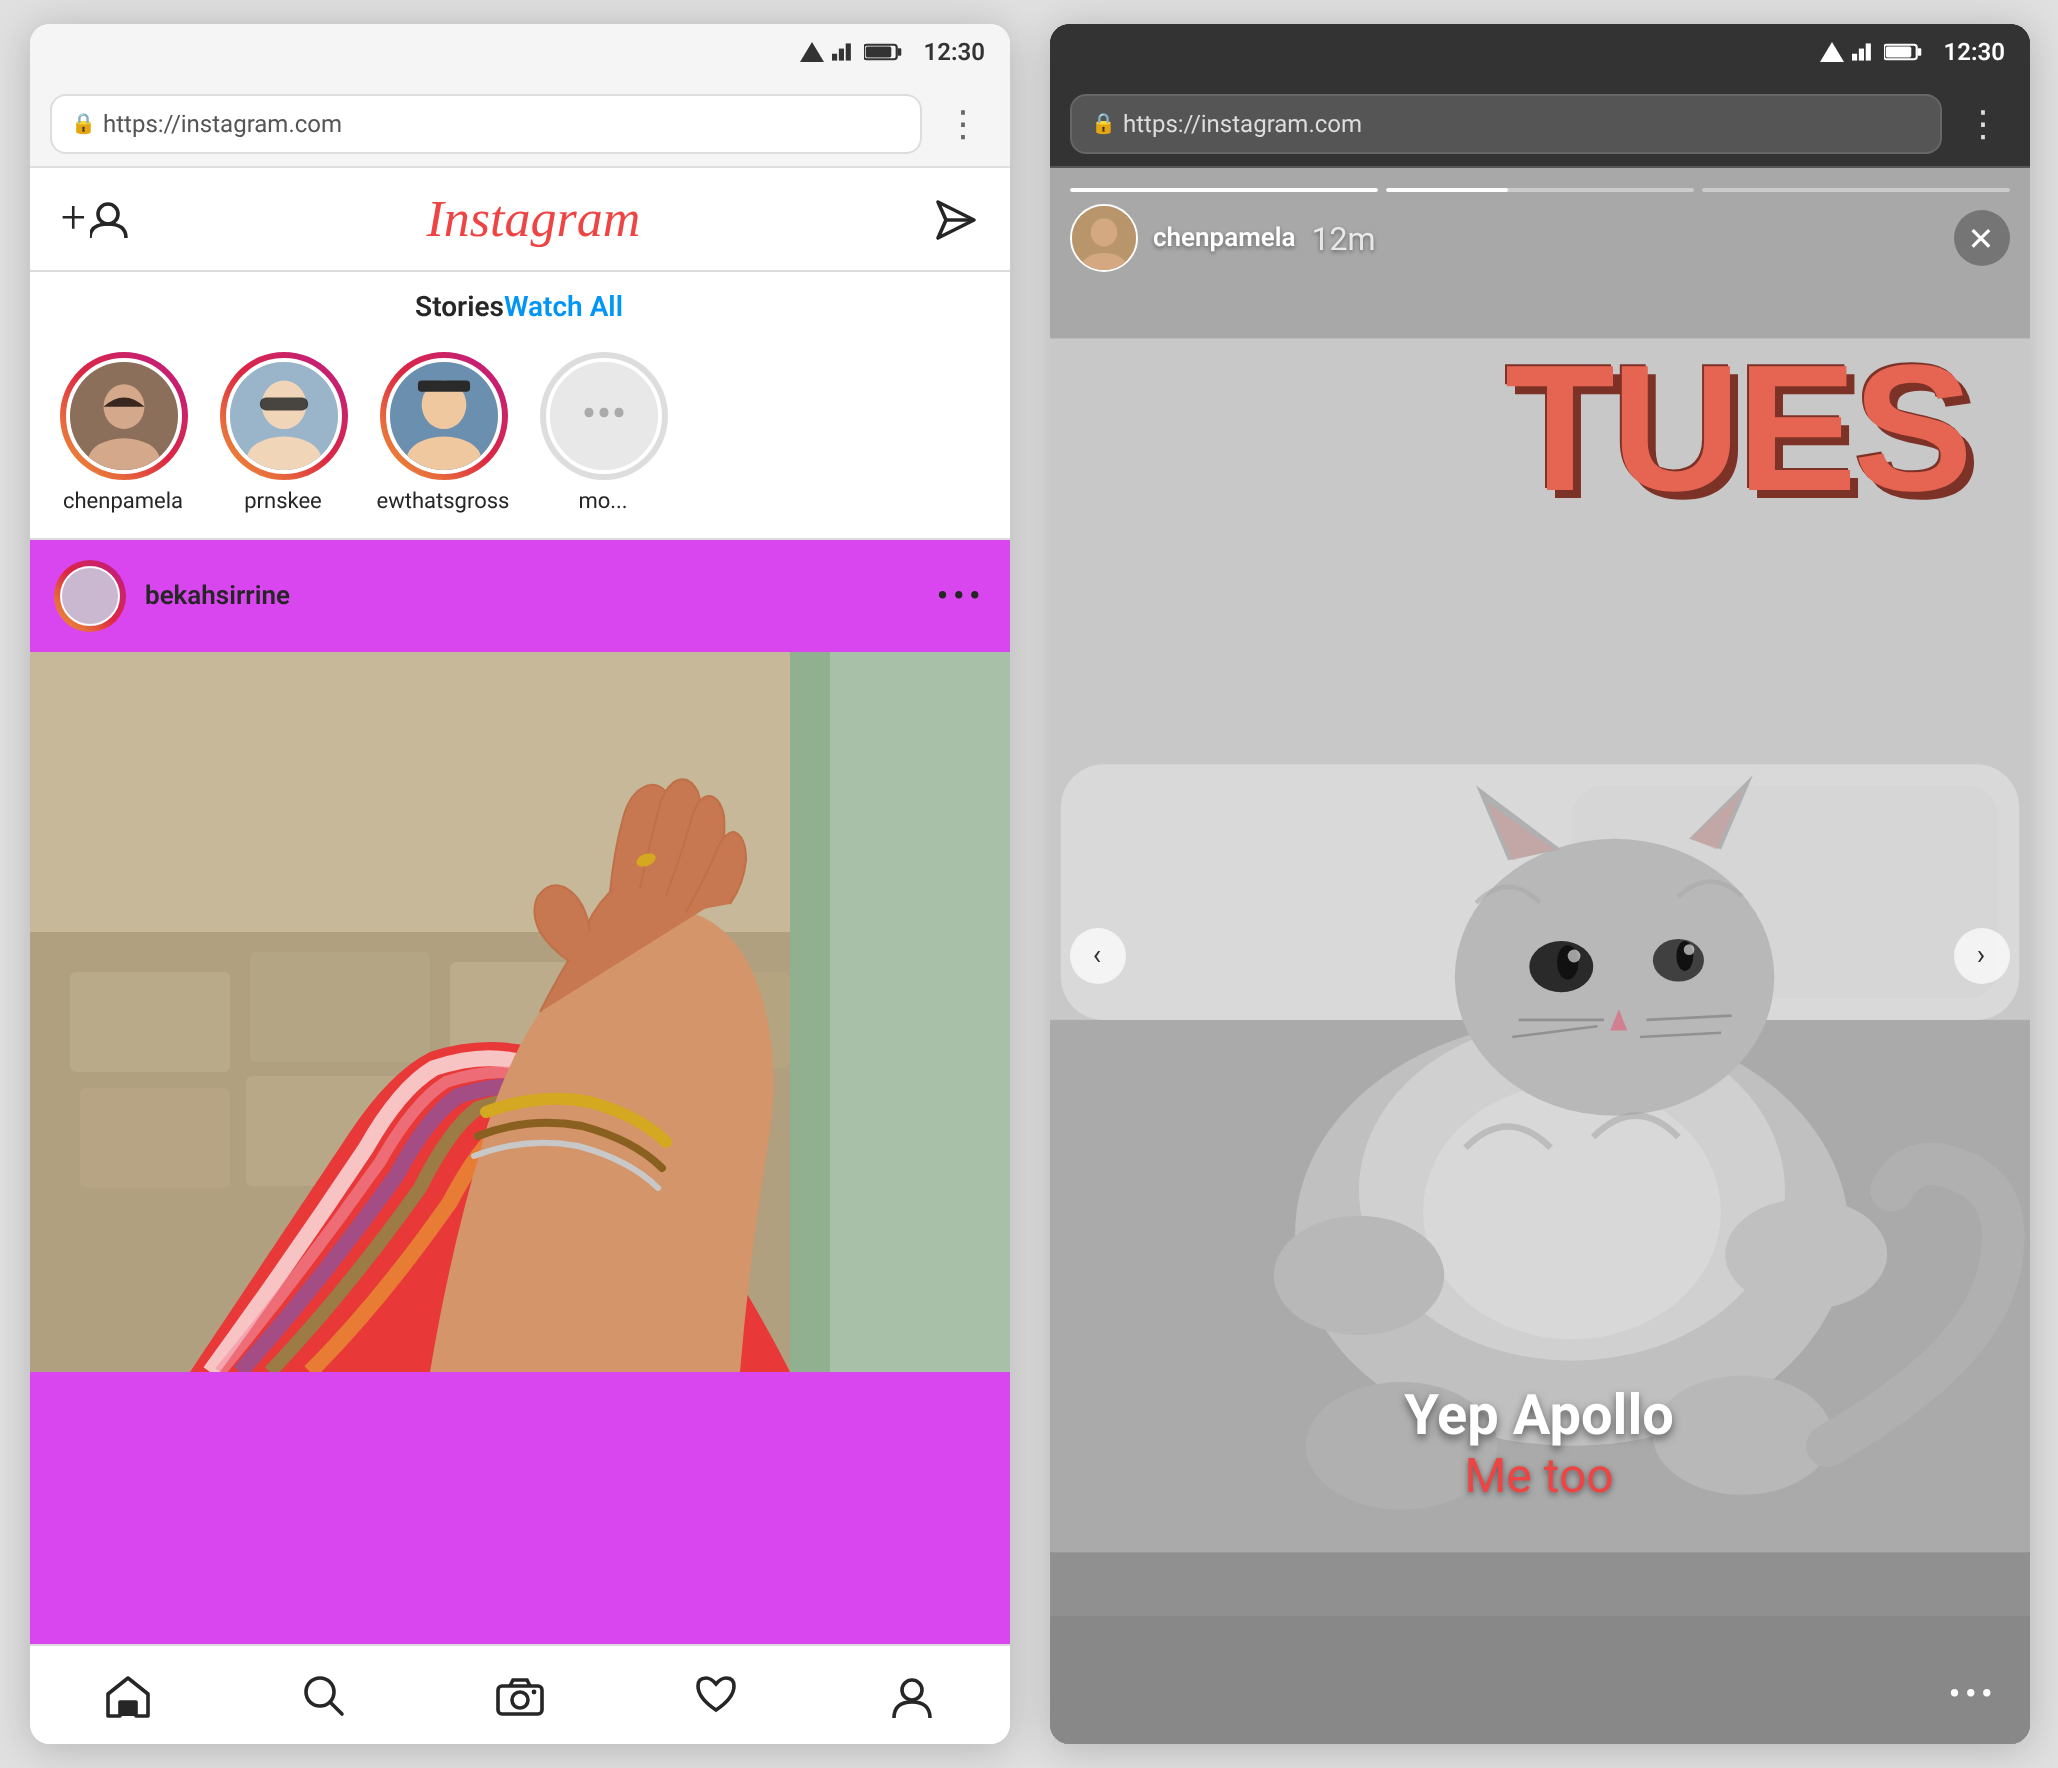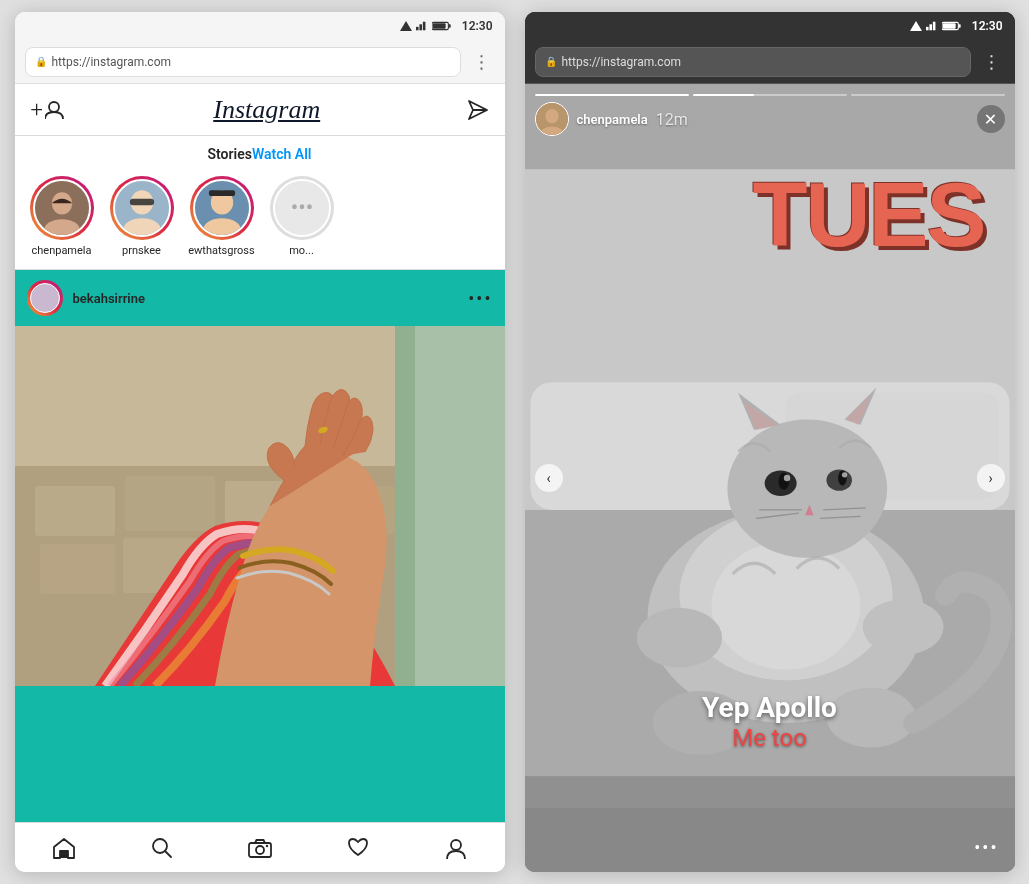--- a/index.html
+++ b/index.html
@@ -97,23 +97,22 @@
     }
     .ig-header .add-user {
       font-size: 22px;
       color: #262626;
       cursor: pointer;
     }
     .ig-header .logo {
       font-family: 'Georgia', serif;
       font-size: 26px;
       font-style: italic;
-      color: #0f172a;
+      color: #ef4444;
       font-weight: 400;
-      text-decoration: underline;
     }
     .ig-header .icons {
       display: flex;
       gap: 14px;
     }
 
     
     .stories-section {
       background: #fff;
       border-bottom: 1px solid #dbdbdb;
@@ -185,21 +184,21 @@
       max-width: 70px;
       overflow: hidden;
       text-overflow: ellipsis;
       white-space: nowrap;
     }
 
     
     .post-section {
       flex: 1;
       overflow-y: auto;
-      background: #14b8a6;
+      background: #d946ef;
     }
     .post-header {
       display: flex;
       align-items: center;
       padding: 10px 12px;
       justify-content: space-between;
     }
     .post-header-left {
       display: flex;
       align-items: center;

